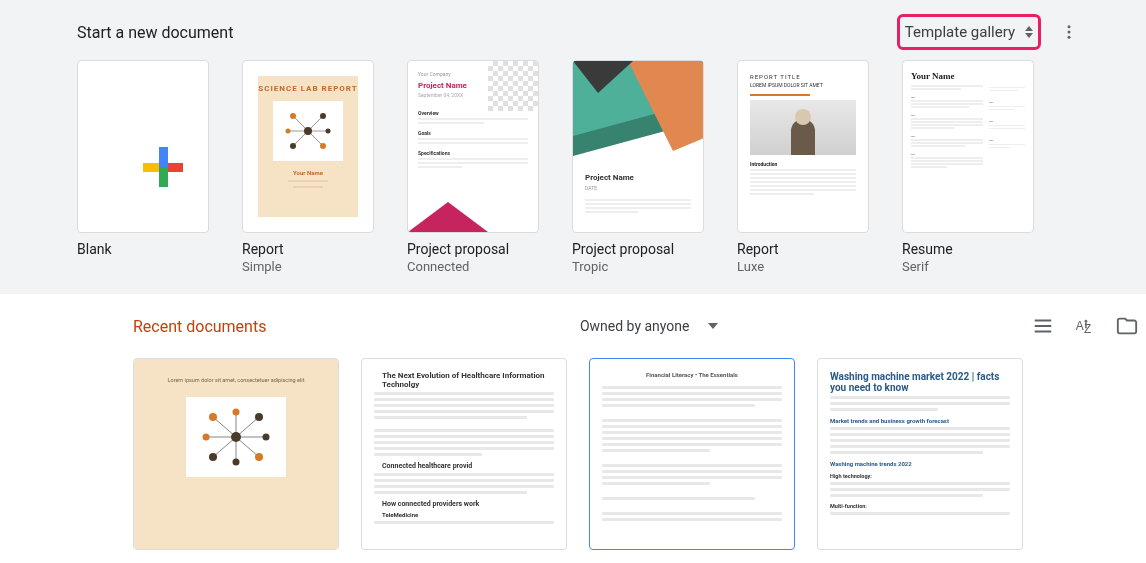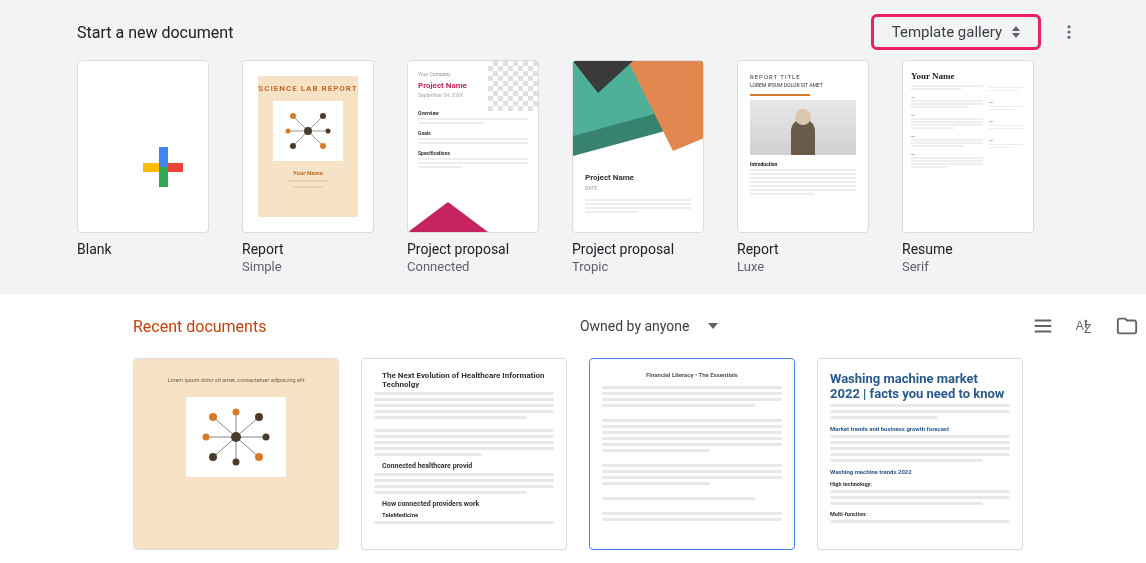--- a/index.html
+++ b/index.html
@@ -31,21 +31,21 @@
     font-weight: 400;
   }
   .template-header-right {
     display: flex;
     align-items: center;
     gap: 10px;
   }
   .gallery-btn {
     border: 3px solid #e91e63;
     border-radius: 6px;
-    padding: 6px 18px;
+    padding: 6px 5px;
     font-size: 15px;
     color: #3c4043;
     display: flex;
     align-items: center;
     gap: 10px;
     background: #f1f3f4;
     cursor: pointer;
     text-align: right;
   }
   .unfold-icon {
@@ -149,21 +149,21 @@
   
   .d1-bg{ position:absolute; top:0; left:0; right:0; bottom:0; background:#f6e2c4; padding:14px; }
   .d1-title{ font-family:Georgia,serif; font-size:13px; color:#c46a2a; text-align:center; letter-spacing:1px; margin-top:6px; }
   .d1-sub{ text-align:center; font-size:5.5px; color:#7a6246; margin-top:4px; }
   .d1-mol{ width:100px; height:80px; background:#fff; margin:14px auto 0; display:flex; align-items:center; justify-content:center; }
   
   .tline{ height:3px; background:#e8e8e8; margin:3px 0; border-radius:1px; }
   .tline.s{ width:60%; } .tline.m{ width:85%; } .tline.l{ width:100%; }
   .doc-h{ font-size:7px; font-weight:bold; color:#333; margin:6px 8px 3px; }
   .d3-title{ text-align:center; font-size:6px; font-weight:bold; margin-bottom:8px; }
-  .d4-title{ font-size:13px; font-weight:bold; color:#2a5a8a; margin-bottom:2px; }
+  .d4-title{ font-size:10px; font-weight:bold; color:#2a5a8a; margin-bottom:2px; }
   .d4-h{ font-size:6px; font-weight:bold; color:#2a5a8a; margin:6px 0 2px; }
 </style>
 </head>
 <body>
 
 <div class="template-section">
   <div class="template-inner">
     <div class="template-header">
       <div class="template-title">Start a new document</div>
       <div class="template-header-right">

